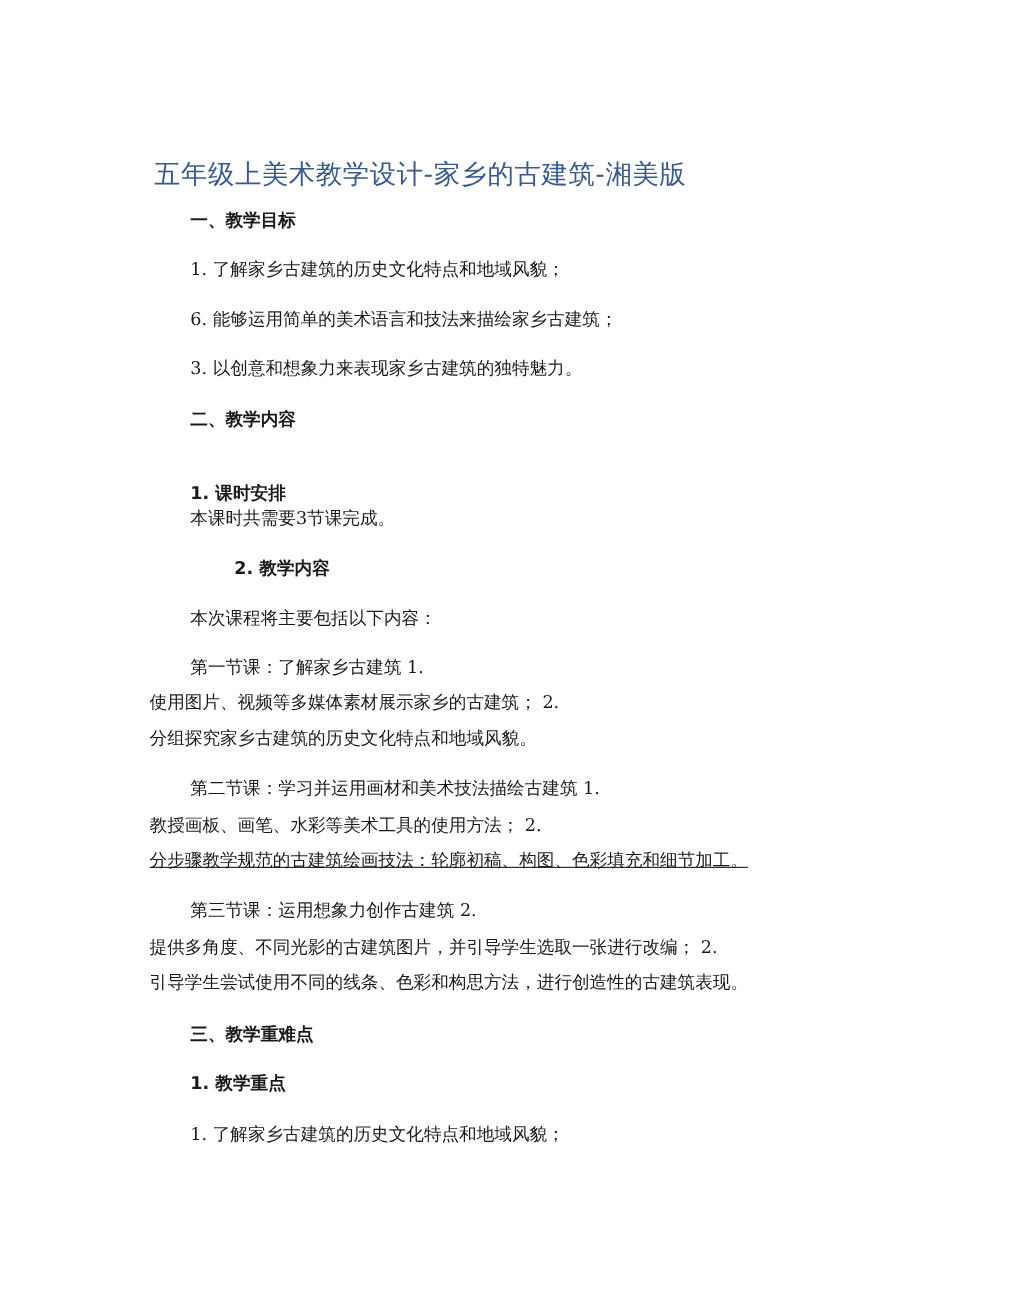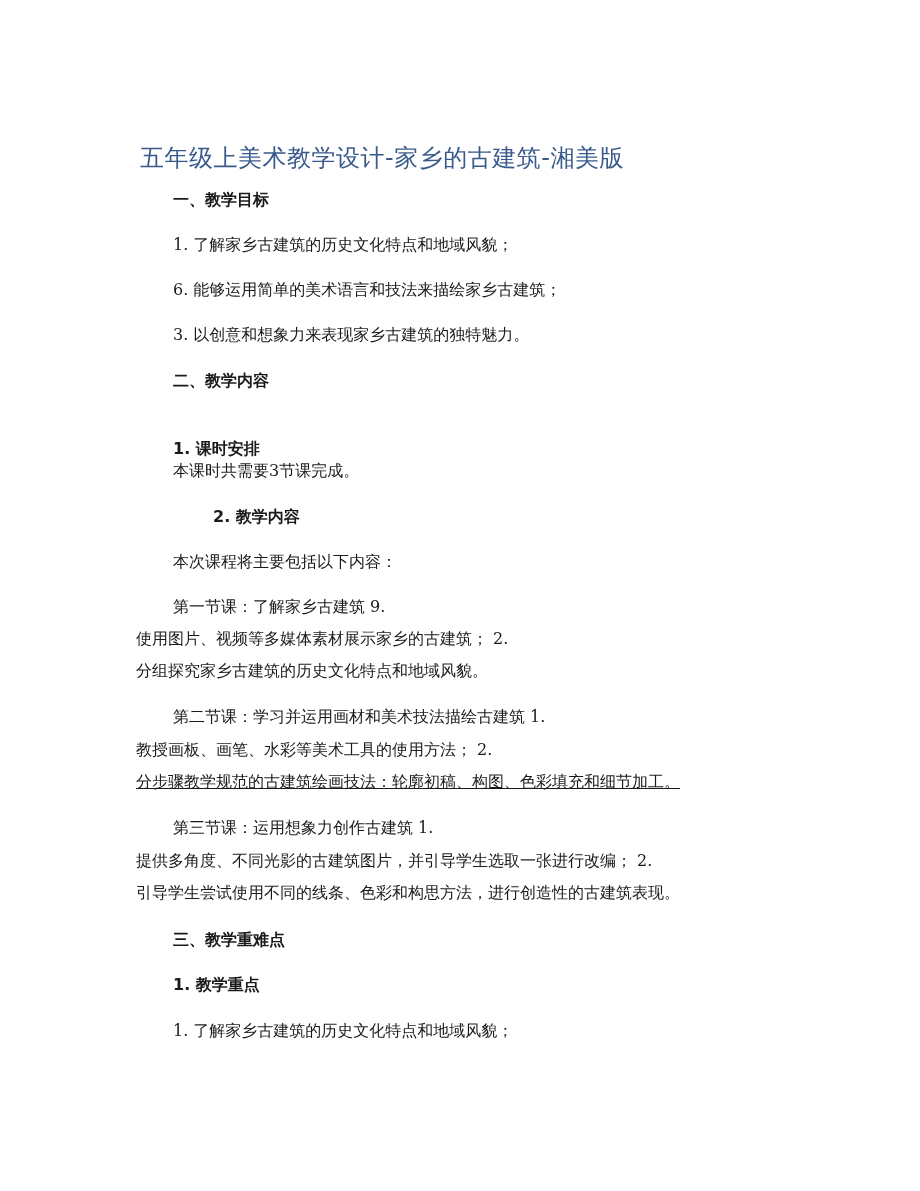--- a/index.html
+++ b/index.html
@@ -20,27 +20,27 @@
 <div class="line" style="top:235px;left:173px;">1. 了解家乡古建筑的历史文化特点和地域风貌；</div>
 <div class="line" style="top:280px;left:173px;">6. 能够运用简单的美术语言和技法来描绘家乡古建筑；</div>
 <div class="line" style="top:325px;left:173px;">3. 以创意和想象力来表现家乡古建筑的独特魅力。</div>
 
 <div class="line h" style="top:371px;left:173px;">二、教学内容</div>
 <div class="line h" style="top:439px;left:173px;">1.  课时安排</div>
 <div class="line" style="top:461px;left:173px;">本课时共需要3节课完成。</div>
 <div class="line h" style="top:507px;left:173px;margin-left:40px;">2.  教学内容</div>
 <div class="line" style="top:552px;left:173px;">本次课程将主要包括以下内容：</div>
 
-<div class="line" style="top:597px;left:173px;">第一节课：了解家乡古建筑 9.</div>
+<div class="line" style="top:597px;left:173px;">第一节课：了解家乡古建筑 1.</div>
 <div class="line" style="top:629px;left:136px;">使用图片、视频等多媒体素材展示家乡的古建筑；  2.</div>
 <div class="line" style="top:661px;left:136px;text-align:center;">分组探究家乡古建筑的历史文化特点和地域风貌。</div>
 
 <div class="line" style="top:707px;left:173px;">第二节课：学习并运用画材和美术技法描绘古建筑 1.</div>
 <div class="line" style="top:740px;left:136px;">教授画板、画笔、水彩等美术工具的使用方法；  2.</div>
 <div class="line" style="top:772px;left:136px;text-decoration:underline;">分步骤教学规范的古建筑绘画技法：轮廓初稿、构图、色彩填充和细节加工。</div>
 
-<div class="line" style="top:818px;left:173px;">第三节课：运用想象力创作古建筑 1.</div>
+<div class="line" style="top:818px;left:173px;">第三节课：运用想象力创作古建筑 2.</div>
 <div class="line" style="top:851px;left:136px;">提供多角度、不同光影的古建筑图片，并引导学生选取一张进行改编；  2.</div>
 <div class="line" style="top:883px;left:136px;">引导学生尝试使用不同的线条、色彩和构思方法，进行创造性的古建筑表现。</div>
 
 <div class="line h" style="top:930px;left:173px;">三、教学重难点</div>
 <div class="line h" style="top:975px;left:173px;">1.  教学重点</div>
 <div class="line" style="top:1021px;left:173px;">1. 了解家乡古建筑的历史文化特点和地域风貌；</div>
 
 </body></html>

